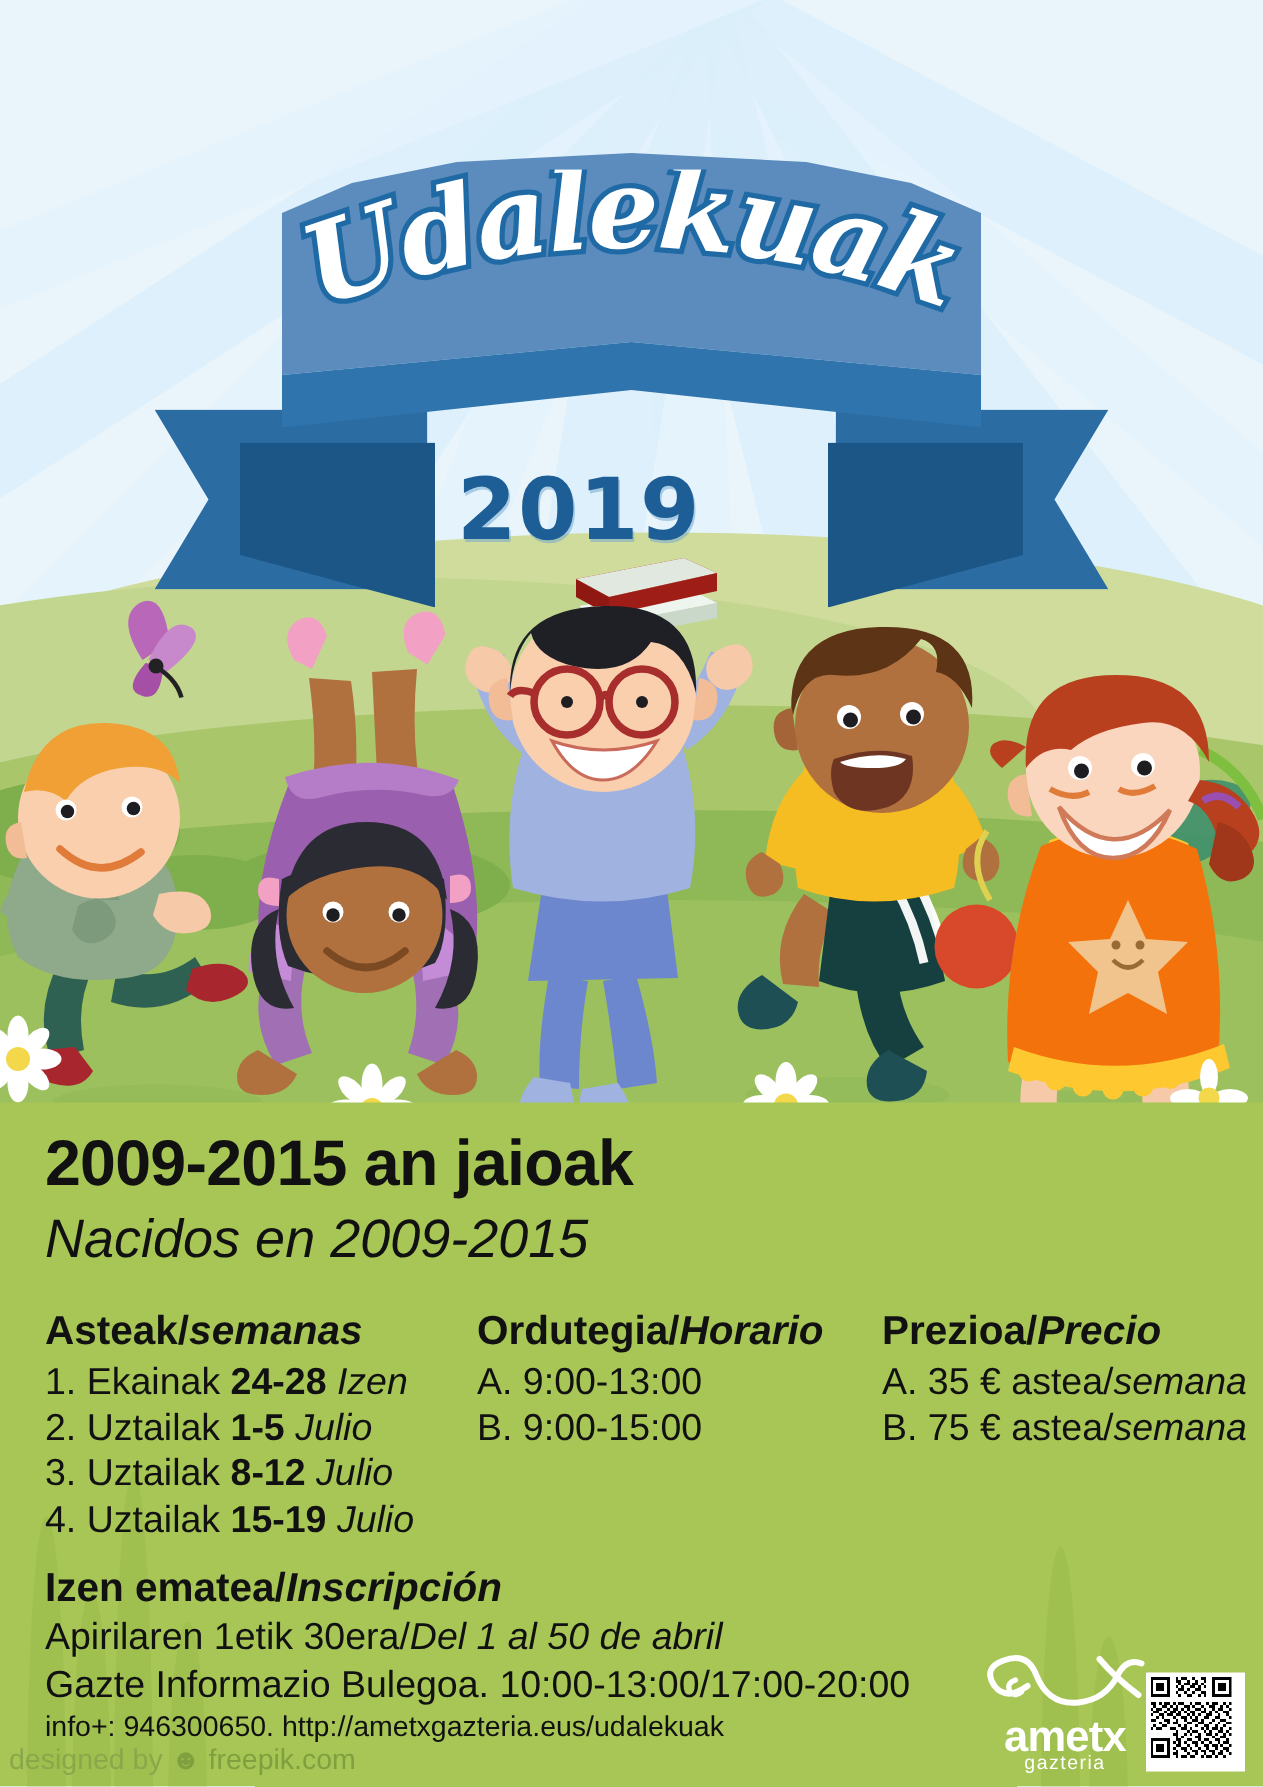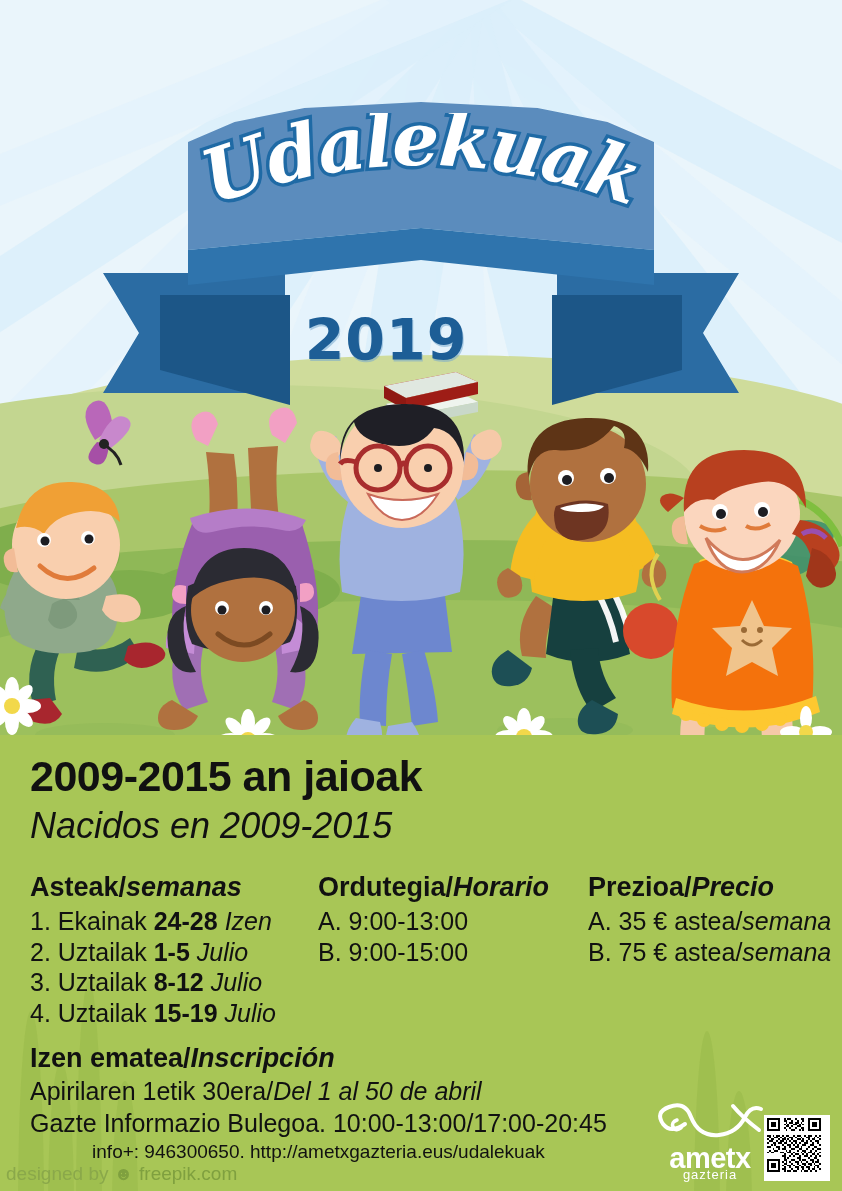--- a/index.html
+++ b/index.html
@@ -79,21 +79,21 @@
   .col .ln i{font-style:italic;}
 
   .c1{left:30px;top:872px;}
   .c2{left:318px;top:872px;}
   .c3{left:588px;top:872px;}
 
   .reg{position:absolute;left:30px;top:1043px;color:#111;}
   .reg h3{margin:0 0 2px 0;font-size:27px;font-weight:bold;white-space:nowrap;}
   .reg .r1{font-size:25px;line-height:1.26;white-space:nowrap;}
   .reg .r2{font-size:25px;line-height:1.26;white-space:nowrap;}
-  .reg .r3{font-size:19px;line-height:1.3;white-space:nowrap;margin-top:1px;text-align:center;}
+  .reg .r3{font-size:19px;line-height:1.3;white-space:nowrap;margin-top:1px;}
   .reg i{font-style:italic;}
 
   .credit{position:absolute;left:6px;top:1163px;font-size:19px;color:#8aa84a;
           white-space:nowrap;text-align:right;}
   .credit .f{color:#7fa03f;}
 
   .logo{position:absolute;left:655px;top:1104px;width:110px;height:76px;}
   .logo-t1{position:absolute;left:0;top:38px;width:110px;text-align:center;
       font-size:29px;font-weight:bold;color:#fff;letter-spacing:-.5px;}
   .logo-t2{position:absolute;left:0;top:63px;width:110px;text-align:center;
@@ -420,21 +420,21 @@
     <h3><span>Prezioa</span><span>/</span><i>Precio</i></h3>
     <div class="ln"><span>A.</span>
       <span>35 €</span> <span>astea</span><span>/</span><i>semana</i></div>
     <div class="ln"><span>B.</span>
       <span>75 €</span> <span>astea</span><span>/</span><i>semana</i></div>
   </div>
 
   <div class="reg">
     <h3><span>Izen ematea</span><span>/</span><i>Inscripción</i></h3>
     <div class="r1"><span>Apirilaren 1etik  30era</span><span>/</span><i>Del 1 al 50 de abril</i></div>
-    <div class="r2">Gazte Informazio Bulegoa. 10:00-13:00/17:00-20:45</div>
+    <div class="r2">Gazte Informazio Bulegoa. 10:00-13:00/17:00-20:00</div>
     <div class="r3">info+: 946300650. http://ametxgazteria.eus/udalekuak</div>
   </div>
 
   <div class="credit"><span>designed by</span> <span class="f">☻</span> <span class="f">freepik.com</span></div>
 
   <div class="logo">
     <svg viewBox="0 0 110 46" style="position:absolute;left:0;top:-6px;width:110px;height:46px;">
       <path d="M30 26 q-14 10 -22 0 q-8 -12 6 -17 q16 -6 22 10 q8 20 28 18 q18 -2 26 -18 q6 -12 16 -8" stroke="#fff" stroke-width="4" fill="none" stroke-linecap="round"></path>
       <path d="M22 22 q-6 2 -4 7 q3 5 8 1" stroke="#fff" stroke-width="3.5" fill="none" stroke-linecap="round"></path>
       <path d="M78 8 q10 12 26 24" stroke="#fff" stroke-width="4" fill="none" stroke-linecap="round"></path>

